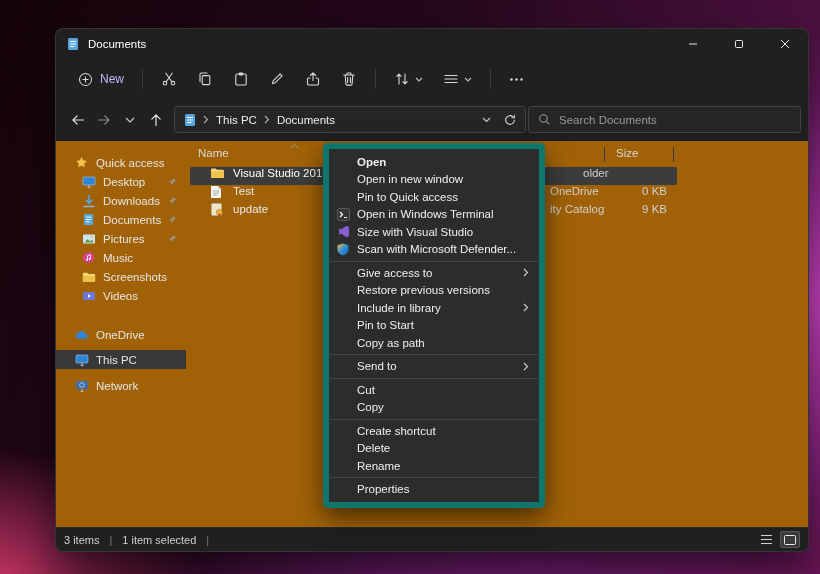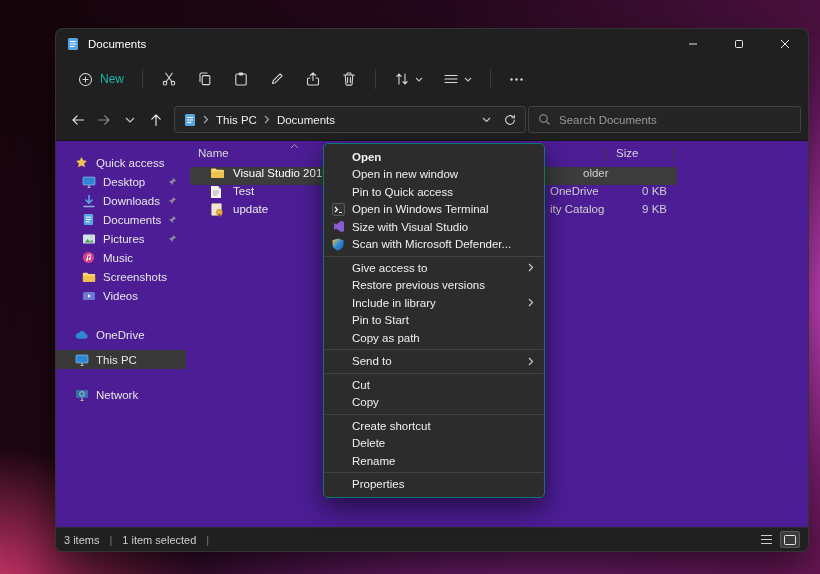--- a/index.html
+++ b/index.html
@@ -14,57 +14,57 @@
   .window{position:absolute;left:55px;top:28px;width:754px;height:524px;background:#202020;
     border:1px solid rgba(255,255,255,.09);border-radius:8px;overflow:hidden;
     box-shadow:0 18px 42px rgba(0,0,0,.55);display:flex;flex-direction:column}
   
   .titlebar{height:30px;flex:0 0 auto;display:flex;align-items:center;padding-left:10px}
   .title{color:#fff;font-size:11.5px;margin-left:8px}
   .win-controls{margin-left:auto;display:flex;height:100%}
   .win-btn{width:46px;display:flex;align-items:center;justify-content:center;color:#e6e6e6}
   
   .toolbar{height:40px;flex:0 0 auto;display:flex;align-items:center;padding:0 14px;gap:4px}
-  .tb-btn{height:30px;display:flex;align-items:center;justify-content:flex-start;padding:0 8px;border-radius:4px;color:#14b8a6;font-size:12px;gap:7px}
+  .tb-btn{height:30px;display:flex;align-items:center;justify-content:flex-start;padding:0 8px;border-radius:4px;color:#c4b5fd;font-size:12px;gap:7px}
   .tb-icon{display:flex;align-items:center}
   .tb-div{width:1px;height:20px;background:#3a3a3a;margin:0 6px}
   .drop{display:flex;align-items:center;gap:5px}
   
   .addressbar{height:42px;flex:0 0 auto;display:flex;align-items:center;padding:0 7px 0 10px;gap:2px;border-bottom:1px solid #161616}
   .nav-btn{width:24px;height:26px;display:flex;align-items:center;justify-content:center;border-radius:4px}
   .breadcrumb{width:352px;height:27px;background:#252525;border:1px solid #424242;border-radius:3px;display:flex;align-items:center;padding:0 8px;gap:6px;margin-left:4px;color:#eee;font-size:11.5px}
   .crumb{padding:0 1px}
   .bc-right{margin-left:auto;display:flex;align-items:center;gap:12px}
   .searchbox{flex:1;height:27px;background:#252525;border:1px solid #424242;border-radius:3px;display:flex;align-items:center;padding:0 9px;gap:8px;margin-left:0}
   .search-ph{color:#9a9a9a;font-size:11.5px}
   
-  .content{flex:1;display:flex;background:#4c1d95;position:relative;overflow:hidden}
+  .content{flex:1;display:flex;background:#a16207;position:relative;overflow:hidden}
   .sidebar{width:130px;flex:0 0 auto;padding-top:12px;font-size:11.5px;color:#e6e6e6}
   .side-item{height:19px;display:flex;align-items:center;padding-left:18px;gap:7px;position:relative;white-space:nowrap}
   .side-item.child{padding-left:25px}
   .side-item.selected{background:#383838}
   .s-icon{display:flex;align-items:center;width:15px;justify-content:center}
   .pin{position:absolute;right:9px;display:flex;opacity:.85}
-  .gap8{margin-top:20px}.gap6{margin-top:6px}.gap7{margin-top:16px}
+  .gap8{margin-top:20px}.gap6{margin-top:6px}.gap7{margin-top:7px}
   
   .file-area{flex:1;position:relative;font-size:11.5px}
   .hdr{position:absolute;top:4px;left:0;right:0;height:18px;color:#d8d8d8}
   .hdr .h-name{position:absolute;left:12px;top:2px}
   .hdr .h-size{position:absolute;left:430px;top:2px}
   .hdr .h-caret{position:absolute;left:104px;top:-1px}
   .h-sep{position:absolute;top:2px;width:1px;height:15px;background:#3a3a3a}
   .rows{position:absolute;top:26px;left:4px;right:0}
   .file-row{position:relative;height:18px;display:flex;align-items:flex-start;width:487px;padding-left:20px;border-radius:2px;color:#e9e9e9}
   .file-row.selected{background:#3c3c3c;color:#fff}
   .row-icon{width:17px;display:flex;align-items:center;margin-right:6px}
   .row-type{position:absolute;color:#cfcfcf}
   .t1{left:393px}.t2{left:360px}
   .row-size{position:absolute;left:407px;width:70px;text-align:right;color:#cfcfcf}
   
-  .context-menu{position:absolute;left:267px;top:114px;width:222px;background:#2c2c2c;border:1px solid #0f766e;border-radius:5px;padding:4px 0;z-index:50;box-shadow:0 10px 26px rgba(0,0,0,.55);font-size:11.5px;color:#f0f0f0}
+  .context-menu{position:absolute;left:267px;top:114px;width:222px;background:#2c2c2c;border:6px solid #0f766e;border-radius:5px;padding:4px 0;z-index:50;box-shadow:0 10px 26px rgba(0,0,0,.55);font-size:11.5px;color:#f0f0f0}
   .menu-item{height:17.5px;display:flex;align-items:center;padding:0 10px 0 28px;position:relative}
   .mi-icon{position:absolute;left:8px;display:flex;align-items:center}
   .mi-label.bold{font-weight:bold}
   .mi-arrow{margin-left:auto;display:flex;align-items:center}
   .menu-sep{height:1px;background:#434343;margin:2.5px 1px}
   
   .statusbar{height:24px;flex:0 0 auto;display:flex;align-items:center;padding:0 8px;background:#202020;border-top:1px solid #2b2b2b;font-size:11px;color:#cfcfcf;gap:10px}
   .sb-div{color:#777}
   .sb-right{margin-left:auto;display:flex;align-items:center;gap:4px}
   .sb-view{width:20px;height:17px;display:flex;align-items:center;justify-content:center;border-radius:2px}

